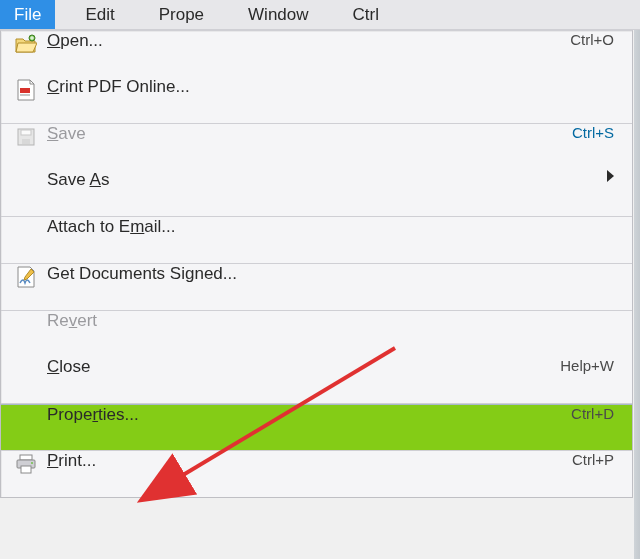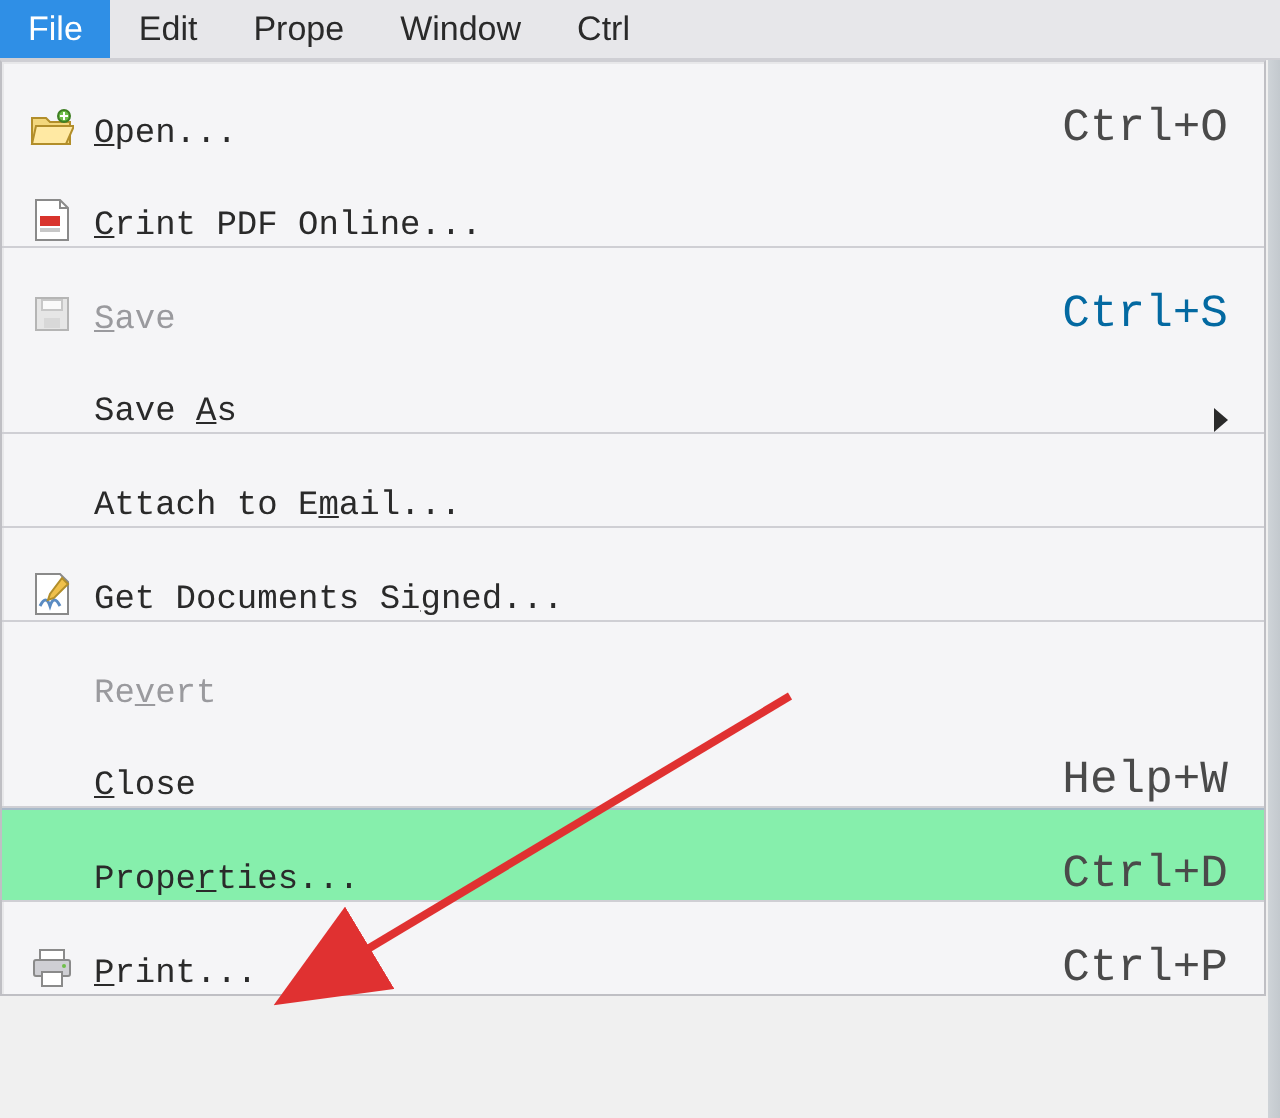--- a/index.html
+++ b/index.html
@@ -11,20 +11,21 @@
     color: #2a2a2a;
     position: relative;
   }
   
   .menubar {
     display: flex;
     align-items: stretch;
     height: 30px;
     background: #e7e7ea;
     border-bottom: 1px solid #cfcfd4;
+    gap: 16px;
   }
   .menubar .menu-item {
     padding: 4px 14px;
     line-height: 22px;
     color: #2a2a2a;
     cursor: default;
   }
   .menubar .menu-item.active {
     background: #2f8fe6;
     color: #fff;
@@ -35,36 +36,35 @@
     left: 0;
     top: 30px;
     width: 633px;
     background: #f5f5f7;
     border: 1px solid #bfbfc4;
     border-top: 1px solid #cfcfd4;
     box-shadow: 1px 1px 0 rgba(0,0,0,0.05) inset;
   }
   .menu-row {
     display: flex;
-    align-items: flex-end;
+    align-items: flex-start;
     height: 46px;
     padding: 0 18px 0 12px;
     position: relative;
-    font-family: Liberation Mono, monospace;
   }
   .menu-row.disabled { color: #9a9a9e; }
   .menu-row .label { flex: 1; }
   .menu-row .shortcut {
     color: #4a4a4a;
-    font-size: 23px;
+    font-size: 15px;
   }
   .menu-row.disabled .shortcut { color: #0369a1; }
   .menu-row .underline { text-decoration: underline; }
   .menu-row.highlight {
-    background: #86efac;
+    background: #84cc16;
     border-top: 1px solid #a8b9c9;
   }
   .submenu-arrow {
     width: 0; height: 0;
     border-top: 6px solid transparent;
     border-bottom: 6px solid transparent;
     border-left: 7px solid #2a2a2a;
     margin-left: 6px;
   }
   .sep {

